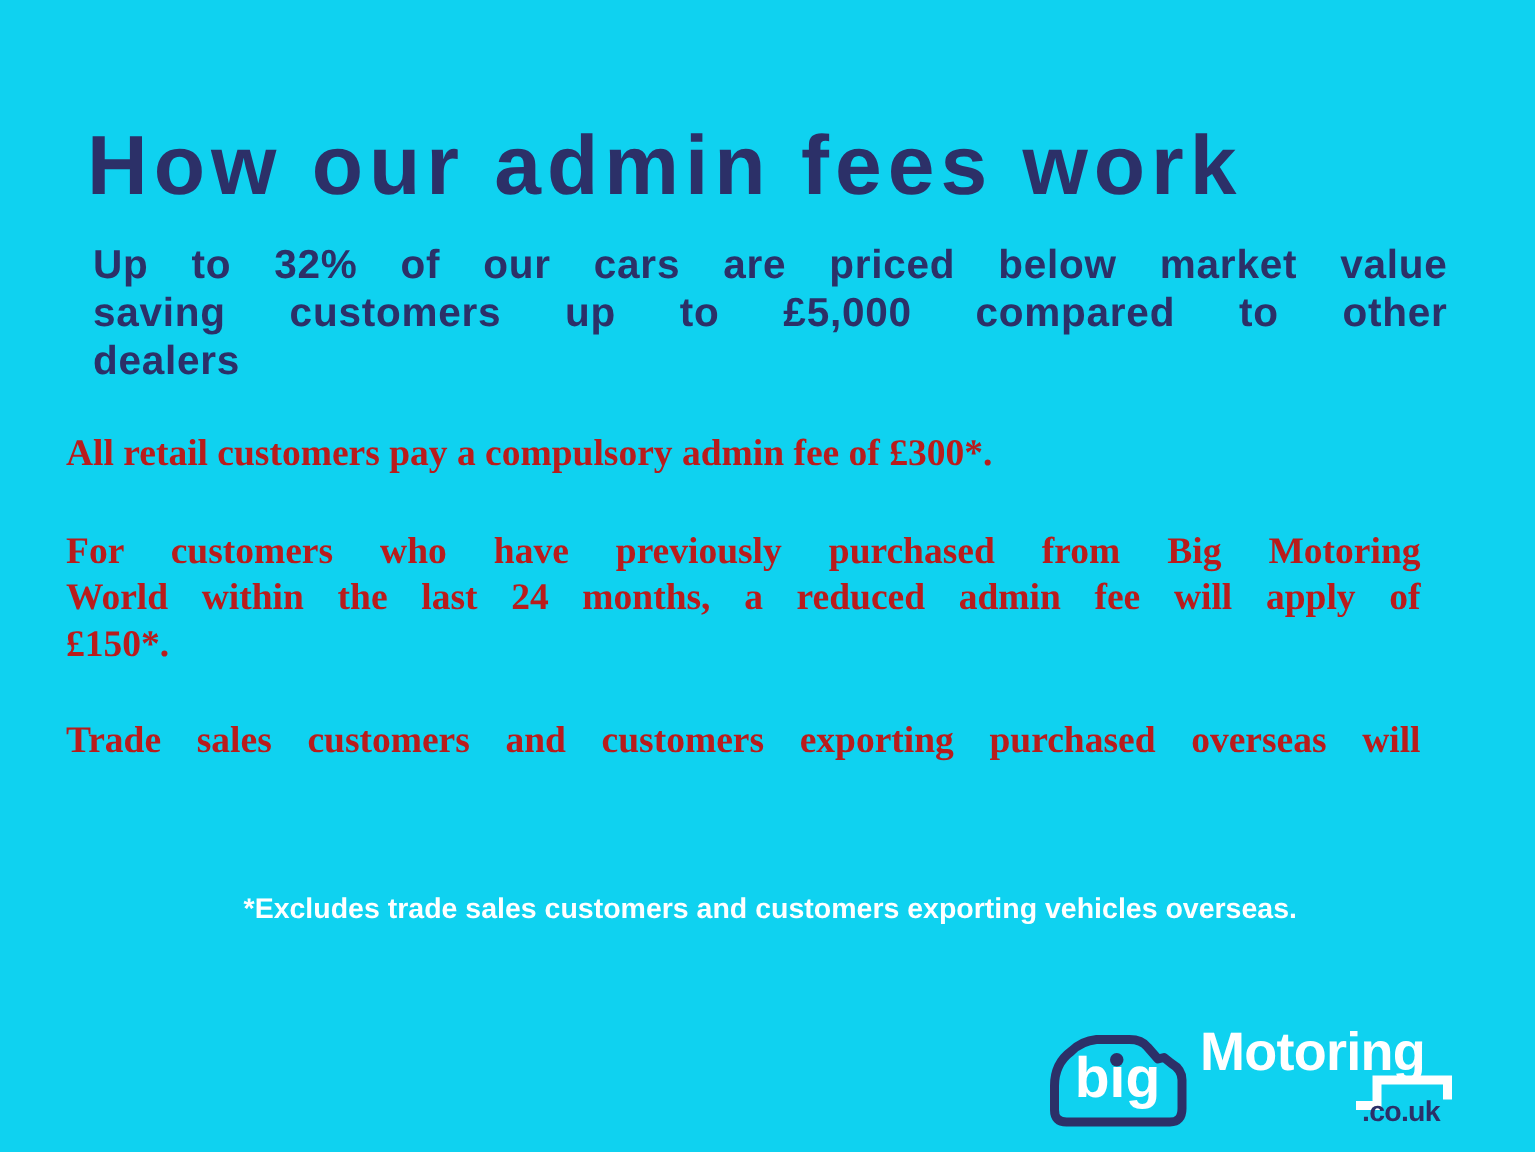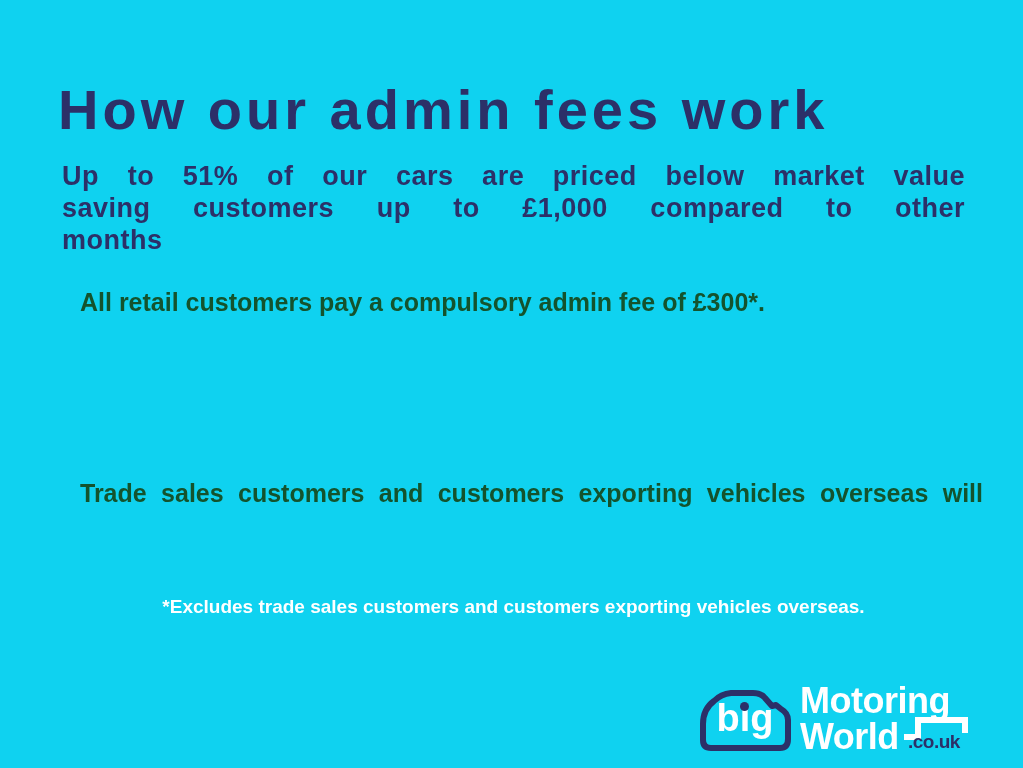--- a/index.html
+++ b/index.html
@@ -30,26 +30,27 @@
     top: 160px;
     width: 903px;
     color: #2c3068;
     font-size: 27px;
     font-weight: bold;
     line-height: 32px;
     letter-spacing: 0.5px;
   }
   .para {
     position: absolute;
-    left: 80px;
+    left: 44px;
     width: 903px;
-    color: #14532d;
+    color: #b91c1c;
     font-size: 25px;
     font-weight: 600;
     line-height: 31px;
+    font-family: Liberation Serif, serif;
   }
   .para-retail   { top: 287px; }
   .para-returning{ top: 352px; }
   .para-trade    { top: 478px; }
   .jline { text-align: justify; text-align-last: justify; }
   .footnote {
     position: absolute;
     left: 62px;
     top: 596px;
     width: 903px;
@@ -101,47 +102,51 @@
   }
 </style>
 </head>
 <body>
 
 <div class="canvas">
 
   <h1 class="heading">How our admin fees work</h1>
 
   <div class="intro">
-    <div class="jline">Up to 51% of our cars are priced below market value</div>
-    <div class="jline">saving customers up to £1,000 compared to other</div>
-    <div>months</div>
+    <div class="jline">Up to 32% of our cars are priced below market value</div>
+    <div class="jline">saving customers up to £5,000 compared to other</div>
+    <div>dealers</div>
   </div>
 
   <div class="para para-retail">
     <div>All retail customers pay a compulsory admin fee of £300*.</div>
   </div>
 
+  <div class="para para-returning">
+    <div class="jline">For customers who have previously purchased from Big Motoring</div>
+    <div class="jline">World within the last 24 months, a reduced admin fee will apply of</div>
+    <div>£150*.</div>
+  </div>
 
   <div class="para para-trade">
-    <div class="jline">Trade sales customers and customers exporting vehicles overseas will</div>
+    <div class="jline">Trade sales customers and customers exporting purchased overseas will</div>
   </div>
 
   <div class="footnote">*Excludes trade sales customers and customers exporting vehicles overseas.</div>
 
   <div class="logo">
 
     <svg class="logo-car" width="98" height="92" viewBox="0 0 98 92" xmlns="http://www.w3.org/2000/svg">
       <path d="M84 70 L15 70 Q7 70 7 62 L7 46 Q7 31 18 23 Q25 16 35 15 L57 15 Q65 15 69 20 L76 28 L80 27 L85 31 Q92 35 92 42 L92 61 Q92 70 84 70 Z" fill="none" stroke="#2c3068" stroke-width="6" stroke-linejoin="round" stroke-linecap="round"></path>
       <text x="49" y="53" text-anchor="middle" font-family="Liberation Sans, sans-serif" font-size="38" font-weight="bold" fill="#ffffff">big</text>
       <circle cx="48.5" cy="28.5" r="4.5" fill="#2c3068"></circle>
     </svg>
 
     <div class="logo-word1">Motoring</div>
 
-    <div class="logo-word2">World</div>
 
     <svg class="logo-step" width="64" height="30" viewBox="0 0 64 30" xmlns="http://www.w3.org/2000/svg">
       <path d="M0 26 L14 26 L14 9 L61 9 L61 22" fill="none" stroke="#ffffff" stroke-width="6" stroke-linejoin="miter" stroke-linecap="butt"></path>
     </svg>
 
     <div class="logo-suffix">.co.uk</div>
   </div>
 
 </div>
 

